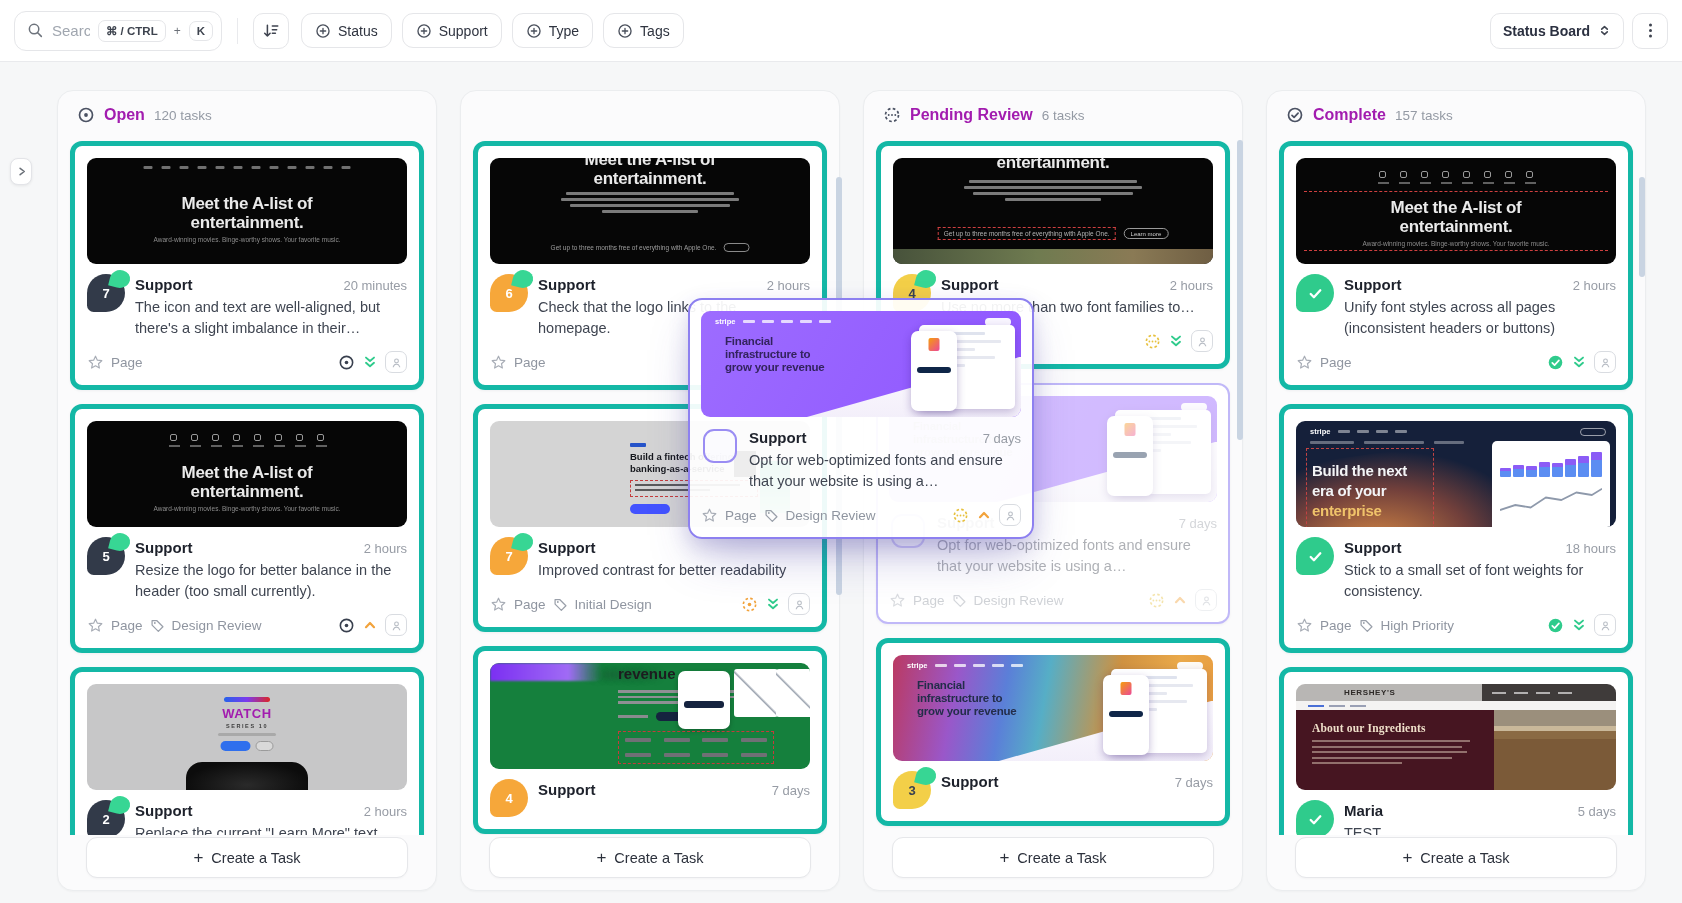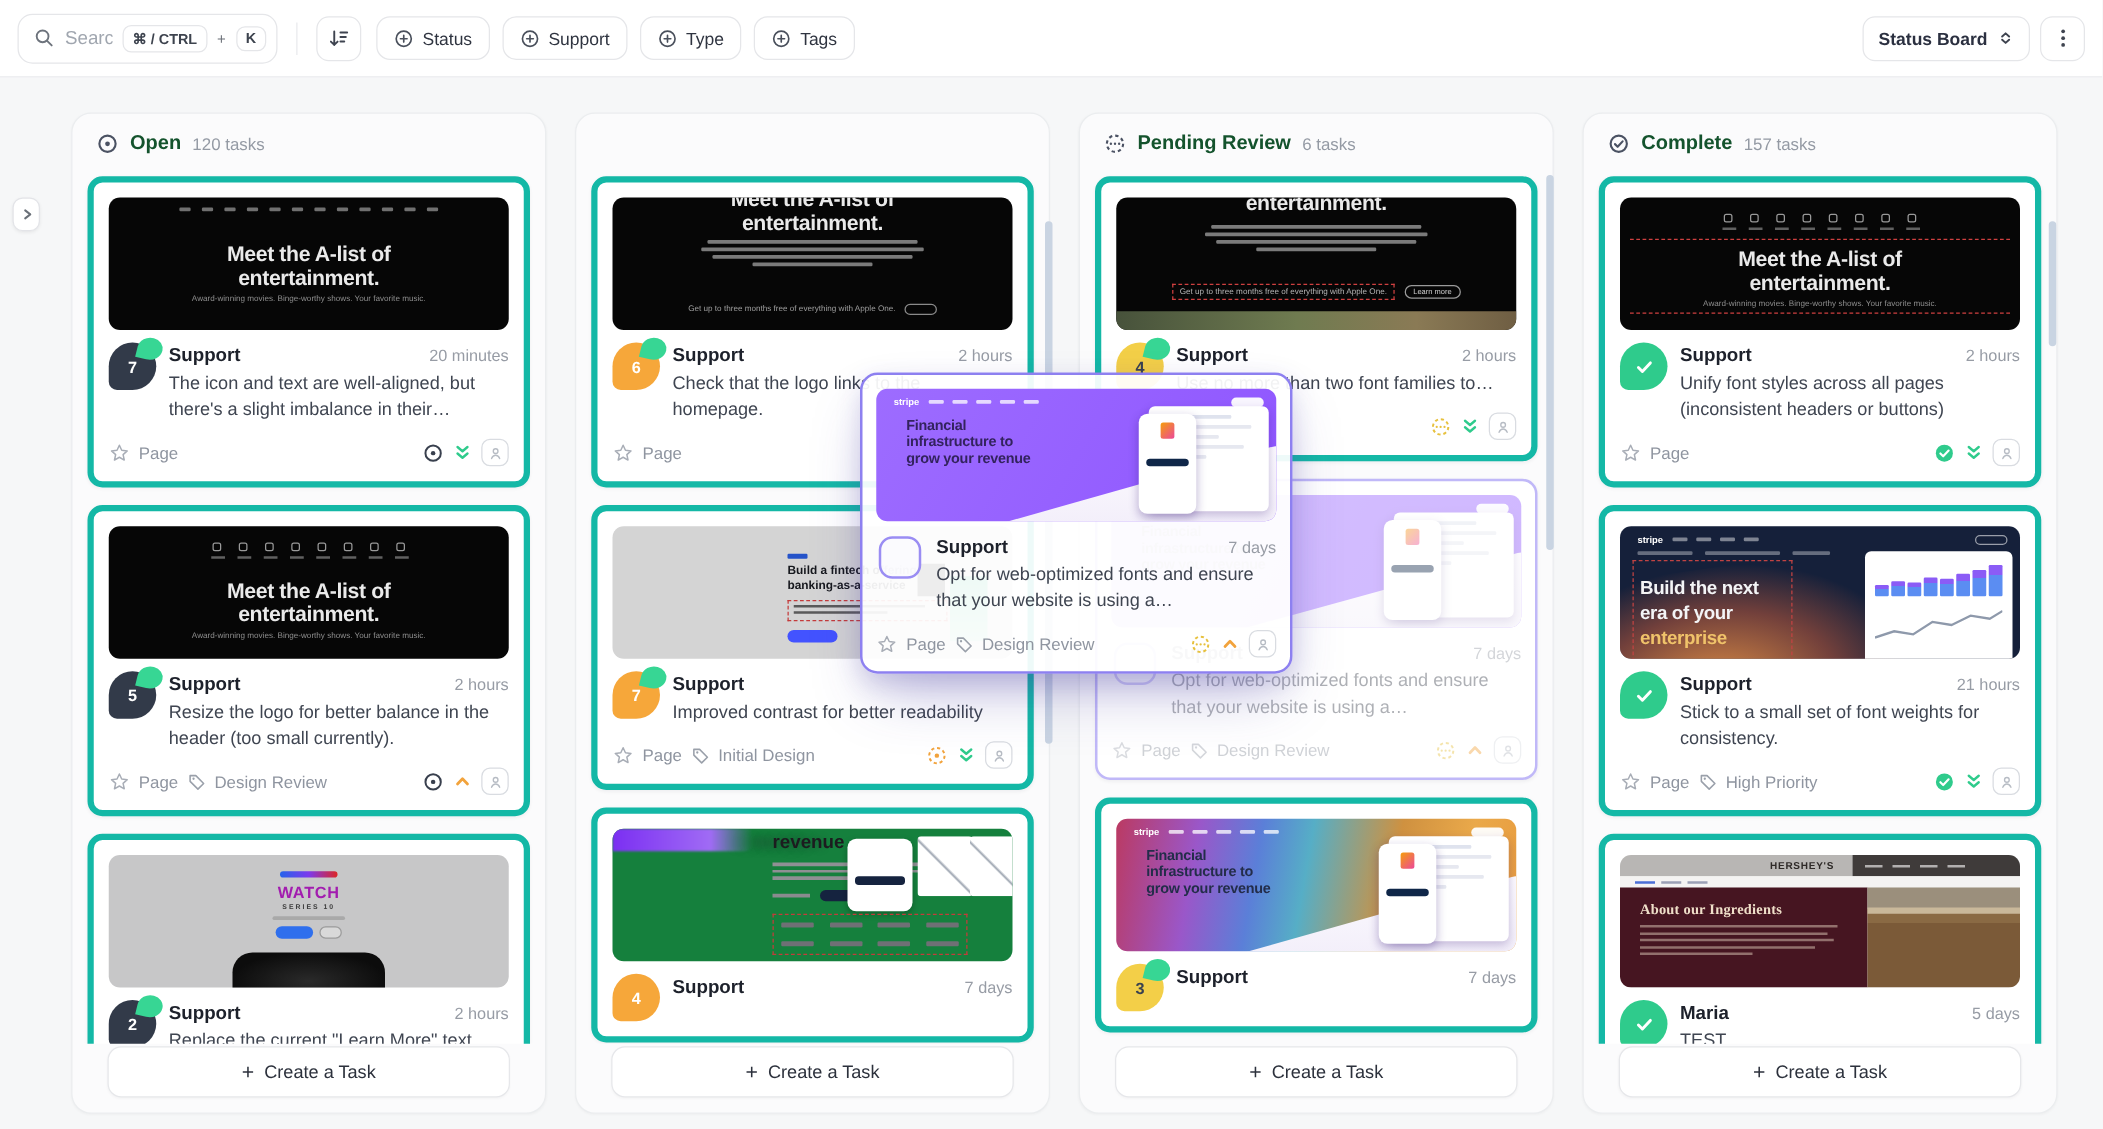--- a/index.html
+++ b/index.html
@@ -24,21 +24,21 @@
   .viewbtn{height:36px;border:1px solid #e5e6e9;border-radius:10px;background:#fff;display:flex;align-items:center;gap:8px;padding:0 12px;font-size:14px;font-weight:600;color:#2b3040}
   .viewbtn svg{width:13px;height:13px;color:#3f4450}
   .morebtn{width:36px;height:36px;border:1px solid #e5e6e9;border-radius:10px;background:#fff;display:flex;align-items:center;justify-content:center;color:#3f4450}
   .morebtn svg{width:15px;height:15px}
 
   
   .col{position:absolute;top:90px;width:380px;height:801px;background:#fbfbfc;border:1px solid #ebedef;border-radius:16px;box-shadow:0 1px 2px rgba(25,30,45,.03)}
   .c1{left:57px}.c2{left:460px}.c3{left:863px}.c4{left:1266px}
   .chead{display:flex;align-items:center;gap:9px;padding:15px 19px 0}
   .chead svg{width:18px;height:18px;color:#4b5263;flex:none}
-  .cname{font-size:16px;font-weight:700;color:#14532d}
+  .cname{font-size:16px;font-weight:700;color:#a21caf}
   .ccount{font-size:13.5px;color:#949aa4}
   .col-scroll{position:absolute;top:44px;left:0;right:0;height:700px;overflow:hidden;padding-top:6px}
   .createbtn{position:absolute;left:28px;right:28px;bottom:12px;height:41px;background:#fff;border:1px solid #e6e7ea;border-radius:11px;box-shadow:0 1px 2px rgba(0,0,0,.03);display:flex;align-items:center;justify-content:center;gap:8px;font-size:14.5px;font-weight:500;color:#2c313c}
   .createbtn .plus{font-size:17px;font-weight:400;color:#2c313c}
 
   
   .card{margin:0 12px 14px;background:#fff;border:5px solid #14b8a6;border-radius:12px;padding:12px;box-shadow:0 1px 3px rgba(20,25,40,.05)}
   .card.ghost{border:2px solid #c0b8f8;padding:11px}
   .card.ghost > *{opacity:.42}
   .crow{display:flex;gap:10px;margin-top:10px;align-items:flex-start}
@@ -160,21 +160,21 @@
   .sd-h{position:absolute;top:40px;left:16px;width:112px;font-size:15px;font-weight:800;color:#f3f4f6;line-height:20px;letter-spacing:-.3px}
   .sd-h .gold{color:#f0c36a}
   .sd-chart{position:absolute;top:20px;right:6px;width:118px;height:94px;background:#fff;border-radius:5px;padding:8px 8px 0}
   .sd-chart .brow{display:flex;align-items:flex-end;gap:2.5px;height:28px}
   .sd-chart .brow span{flex:1;background:linear-gradient(#8b5cf6 0 32%,#5b8df2 32%);border-radius:1px}
   .sd-chart .brow span:nth-child(1){height:9px}.sd-chart .brow span:nth-child(2){height:12px}.sd-chart .brow span:nth-child(3){height:11px}.sd-chart .brow span:nth-child(4){height:15px}.sd-chart .brow span:nth-child(5){height:14px}.sd-chart .brow span:nth-child(6){height:18px}.sd-chart .brow span:nth-child(7){height:21px}.sd-chart .brow span:nth-child(8){height:25px}
   .sd-chart svg{display:block;margin-top:8px;width:100%;height:30px}
   
   .hershey{background:#efeeec}
   .h-top{position:absolute;top:0;left:0;width:58%;height:17px;background:#b8b6b4;display:flex;align-items:center}
-  .h-brand{margin-left:120px;font-size:8px;font-weight:800;letter-spacing:.6px;color:#2e2a28}
+  .h-brand{margin-left:48px;font-size:8px;font-weight:800;letter-spacing:.6px;color:#2e2a28}
   .h-navdark{position:absolute;top:0;right:0;width:42%;height:17px;background:#3f3b3a;display:flex;align-items:center;gap:8px;padding:0 10px}
   .h-navdark i{display:block;width:14px;height:2px;background:rgba(255,255,255,.6)}
   .h-crumb{position:absolute;top:17px;left:0;right:0;height:9px;background:#f4f3f2;display:flex;gap:5px;align-items:center;padding-left:12px}
   .h-crumb i{display:block;width:16px;height:2px;background:#9aa0b5}
   .h-crumb i:first-child{background:#4a6fd6}
   .h-main{position:absolute;top:26px;left:0;width:62%;bottom:0;background:#461521;padding:12px 0 0 16px}
   .h-heading{font-family:"Liberation Serif",serif;font-size:11.5px;font-weight:700;color:#efdfc9;letter-spacing:.2px}
   .h-bars{margin-top:6px}
   .h-bars i{display:block;height:2px;background:rgba(239,223,201,.45);margin-bottom:3.5px}
   .h-bars i:nth-child(1){width:158px}.h-bars i:nth-child(2){width:150px}.h-bars i:nth-child(3){width:155px}.h-bars i:nth-child(4){width:140px}.h-bars i:nth-child(5){width:90px}
@@ -898,21 +898,21 @@
       </div>
       <div class="crow">
         <div class="av green">
             <svg>
               <use href="#i-check"></use>
             </svg>
           </div>
         <div class="cmain">
           <div class="trow">
               <span class="ctitle">Support</span>
-              <span class="ctime">21 hours</span>
+              <span class="ctime">18 hours</span>
             </div>
           <div class="cdesc">Stick to a small set of font weights for consistency.</div>
         </div>
       </div>
       <div class="cfoot">
         <svg class="ic star">
             <use href="#i-star"></use>
           </svg>
         <span class="flabel">Page</span>
         <svg class="ic tagic">

